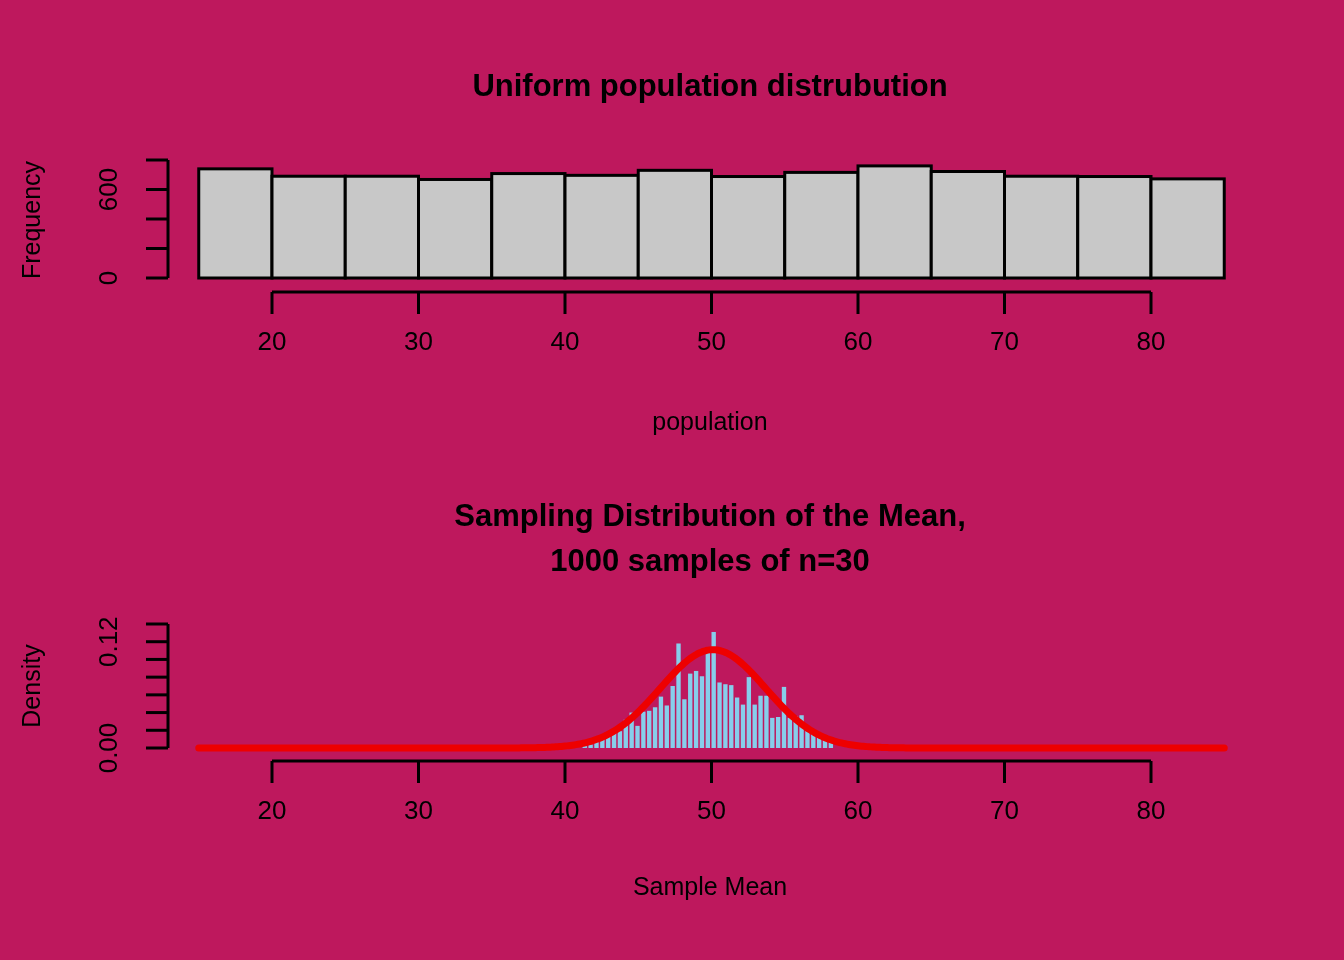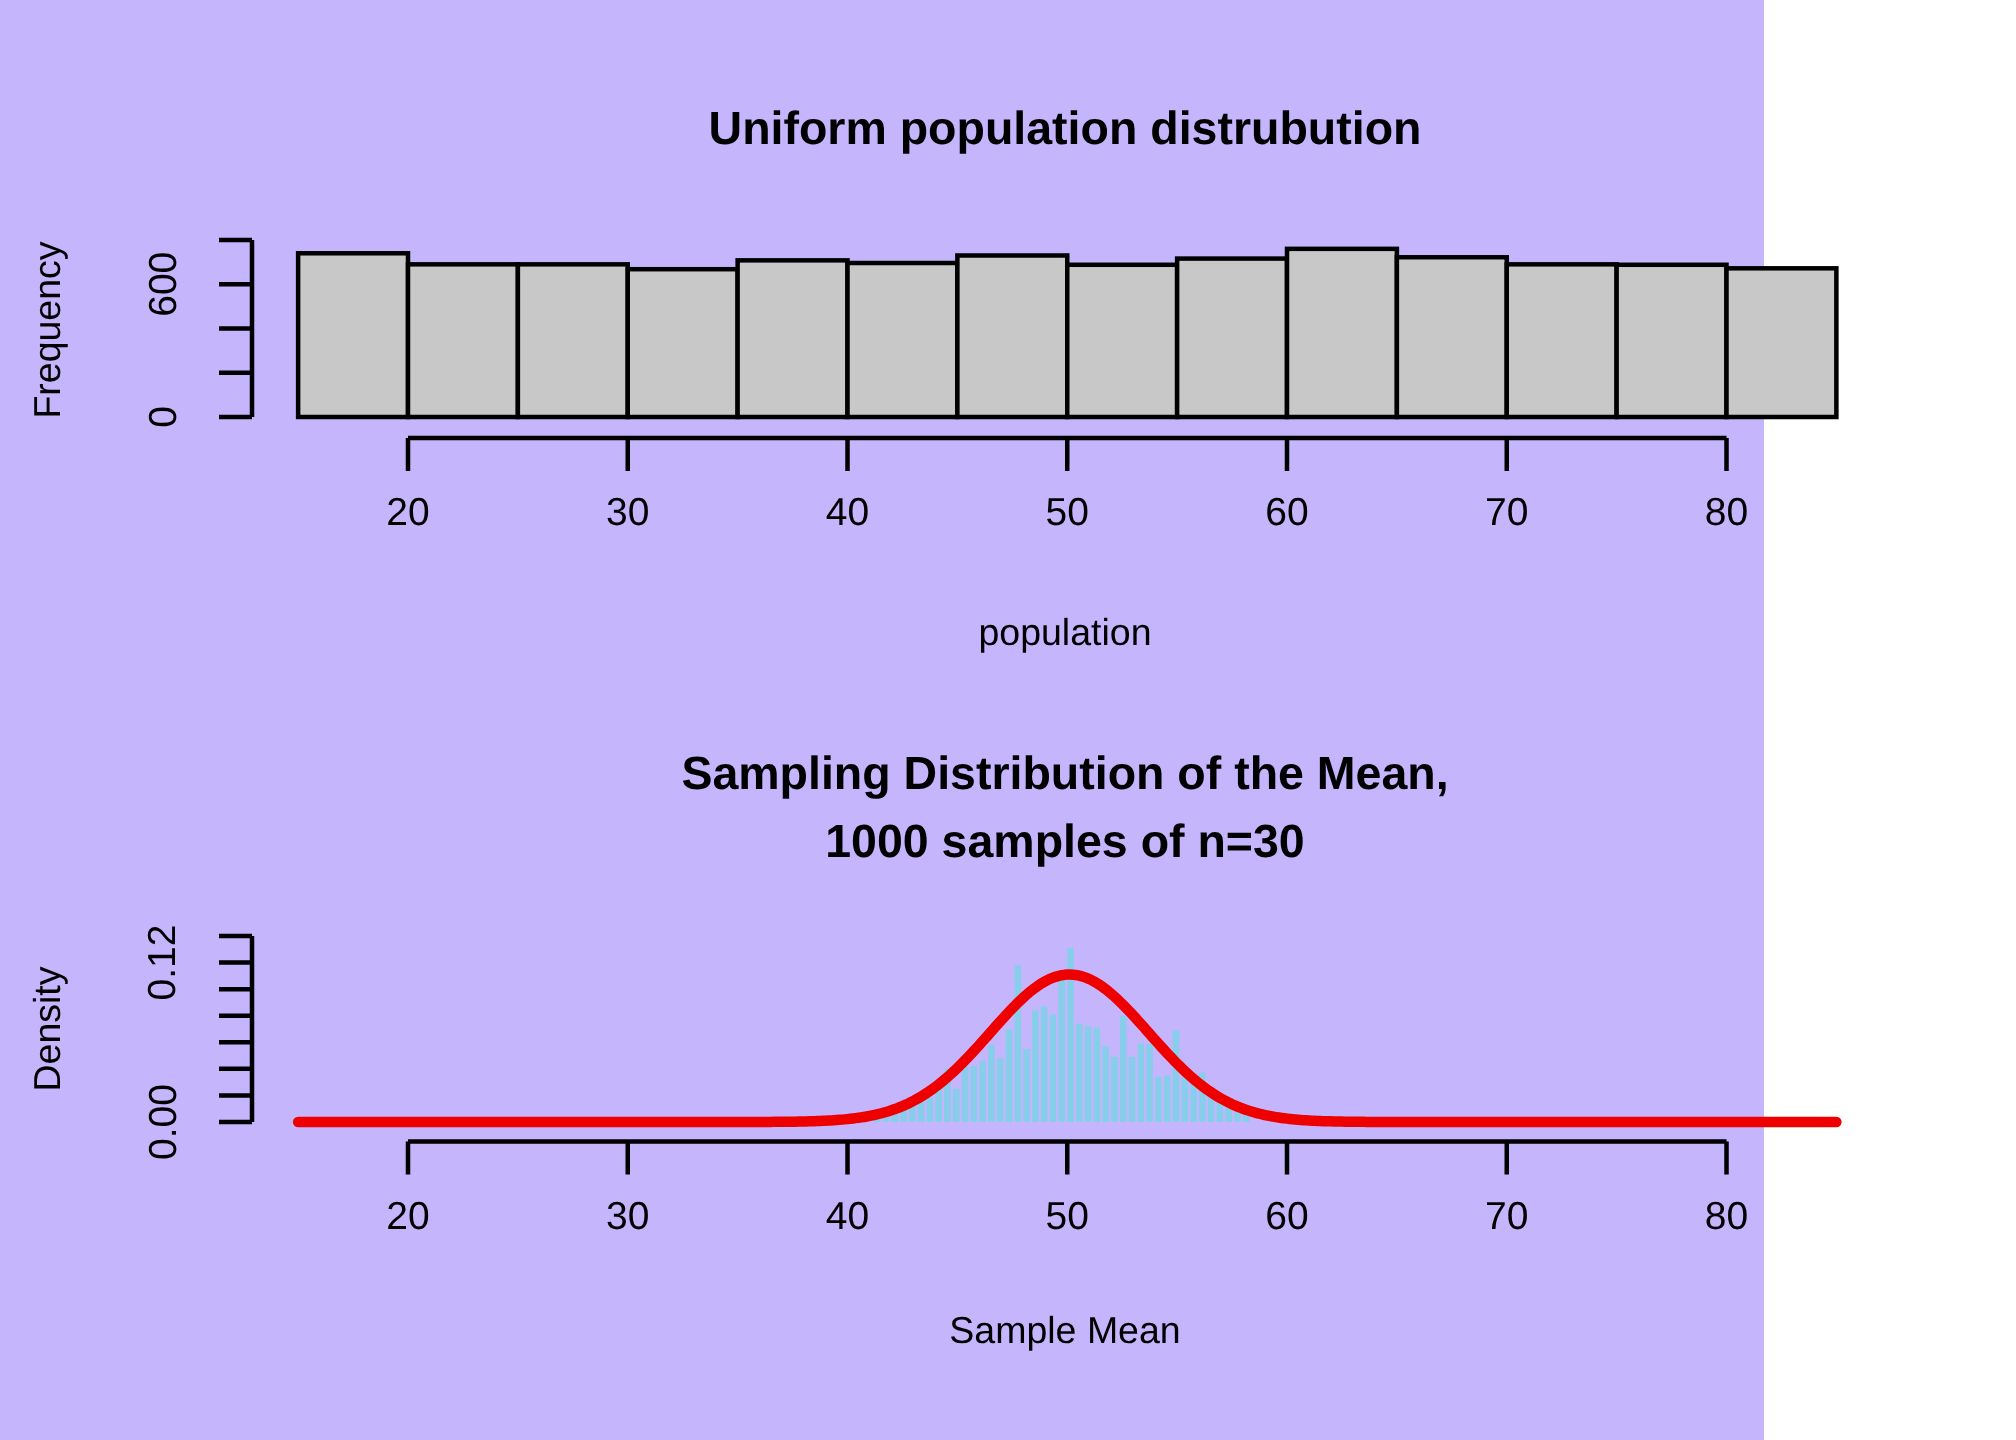--- a/index.html
+++ b/index.html
@@ -9,23 +9,23 @@
   }
   body {
     width: 1344px;
     height: 960px;
     font-family: "Liberation Sans", sans-serif;
     color: #000000;
     overflow: hidden;
   }
   #page {
     position: relative;
-    width: 1176px;
+    width: 1344px;
     height: 960px;
-    background: #c4b5fd;
+    background: #be185d;
   }
   .panel {
     position: absolute;
     left: 0;
     width: 1344px;
   }
   #panel-top  { top: 0px;   height: 470px; }
   #panel-bot  { top: 458px; height: 490px; }
 
   svg { display: block; }

